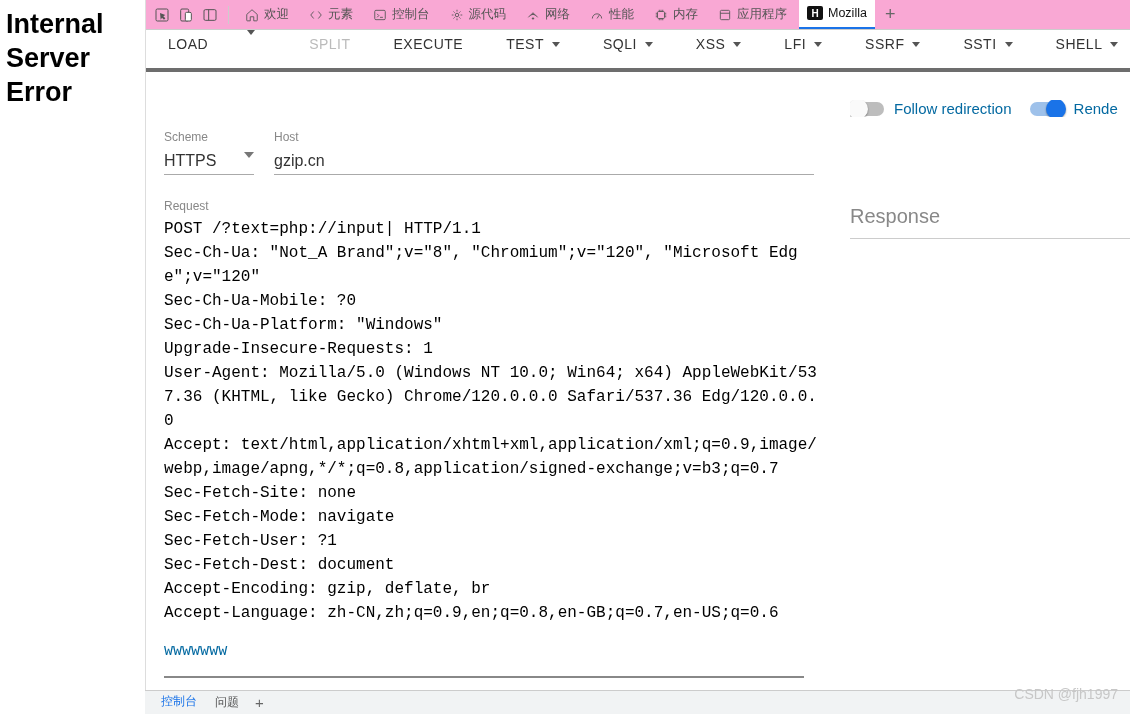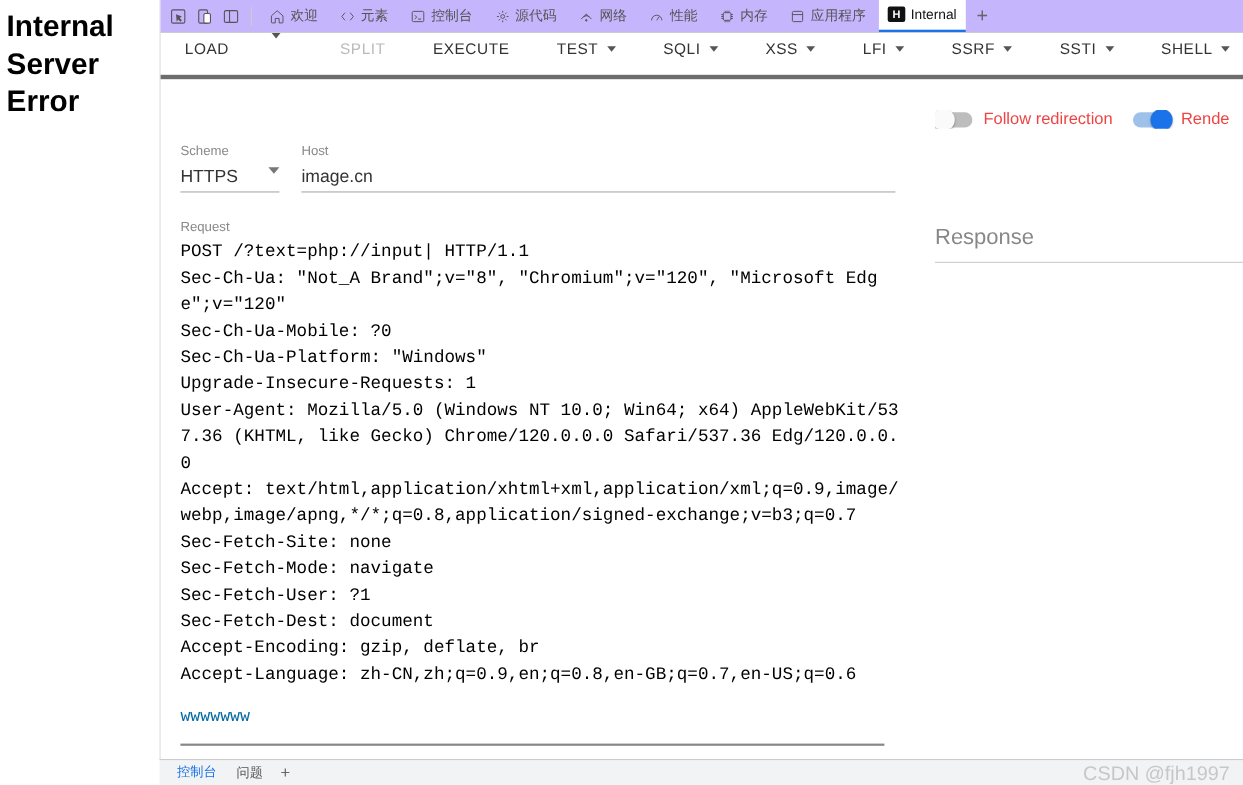--- a/index.html
+++ b/index.html
@@ -3,21 +3,21 @@
 <meta charset="utf-8">
 <style>
 * { box-sizing: border-box; margin: 0; padding: 0; }
 body { font-family: "Segoe UI", Arial, sans-serif; font-size: 13px; color: #333; background: #fff; width: 1130px; height: 714px; overflow: hidden; position: relative; }
 .page-layout { display: flex; height: 690px; border-radius: 18px; }
 .left-col { width: 145px; padding: 8px 6px; }
 .left-col h1 { font-family: Arial, sans-serif; font-weight: 900; font-size: 27px; line-height: 1.25; color: #000; }
 .right-col { flex: 1; display: flex; flex-direction: column; border-left: 1px solid #ddd; min-width: 0; }
 
 
-.dt-tabs { height: 30px; display: flex; align-items: center; border-bottom: 1px solid #ccc; padding: 0 6px; gap: 4px; background: #c4b5fd; font-size: 12.5px; color: #555; white-space: nowrap; overflow: hidden; }
+.dt-tabs { height: 30px; display: flex; align-items: center; border-bottom: 1px solid #ccc; padding: 0 6px; gap: 4px; background: #f9a8d4; font-size: 12.5px; color: #555; white-space: nowrap; overflow: hidden; }
 .dt-icn { width: 20px; height: 20px; display: inline-flex; align-items: center; justify-content: center; color: #555; cursor: pointer; }
 .dt-icn svg { width: 16px; height: 16px; stroke: currentColor; fill: none; stroke-width: 1.5; }
 .dt-sep { width: 1px; height: 18px; background: #ccc; margin: 0 4px; }
 .dt-tab { display: flex; align-items: center; gap: 5px; padding: 0 8px; height: 30px; cursor: pointer; }
 .dt-tab.active { border-bottom: 3px solid #1a73e8; color: #111; font-weight: 500; background: #fff; }
 .dt-tab .ti { width: 14px; height: 14px; stroke: #555; fill: none; stroke-width: 1.5; }
 .dt-tab.dark { background: #111; color: #fff; font-size: 10px; font-weight: bold; width: 14px; height: 14px; display: inline-flex; align-items: center; justify-content: center; border-radius: 2px; }
 .dt-add { font-size: 18px; color: #666; padding: 0 6px; cursor: pointer; }
 
 
@@ -33,21 +33,21 @@
 .hb-left { flex: 1; padding: 10px 18px; overflow: hidden; min-width: 0; margin-top: 48px; }
 .hb-right { width: 290px; padding: 10px 0 10px 10px; }
 
 .fieldrow { display: flex; gap: 20px; margin-bottom: 24px; }
 .field { display: flex; flex-direction: column; }
 .field-label { font-size: 12px; color: #888; margin-bottom: 8px; }
 .scheme-val { display: flex; align-items: flex-start; gap: 14px; width: 90px; border-bottom: 1px solid #aaa; padding-bottom: 4px; font-size: 16px; }
 .scheme-val::after { content: ""; width: 0; height: 0; border-left: 5px solid transparent; border-right: 5px solid transparent; border-top: 6px solid #777; margin-left: auto; }
 .host-val { border-bottom: 1px solid #aaa; padding-bottom: 4px; font-size: 16px; width: 540px; }
 
-.hb-toggles { display: flex; align-items: center; gap: 18px; color: #ef4444; font-size: 15px; margin-top: 18px; overflow: hidden; white-space: nowrap; }
+.hb-toggles { display: flex; align-items: center; gap: 18px; color: #0369a1; font-size: 15px; margin-top: 18px; overflow: hidden; white-space: nowrap; }
 .toggle { display: flex; align-items: center; gap: 10px; }
 .sw { width: 34px; height: 14px; border-radius: 8px; position: relative; cursor: pointer; }
 .sw.off { background: #bdbdbd; }
 .sw.off::after { content: ""; position: absolute; left: -2px; top: -3px; width: 20px; height: 20px; border-radius: 50%; background: #fafafa; box-shadow: 0 1px 2px rgba(0,0,0,.4); }
 .sw.on { background: #9ec1ea; }
 .sw.on::after { content: ""; position: absolute; right: -2px; top: -3px; width: 20px; height: 20px; border-radius: 50%; background: #1a73e8; box-shadow: 0 1px 2px rgba(0,0,0,.4); }
 
 .sect-label { font-size: 12px; color: #888; margin-bottom: 4px; }
 .req-area { font-family: Consolas, "Courier New", monospace; font-size: 16px; line-height: 1.5; color: #000000; white-space: pre-wrap; word-break: break-all; height: 410px; overflow: hidden; }
 
@@ -55,21 +55,21 @@
 
 .resp-label { font-size: 20px; color: #888; border-bottom: 1px solid #ccc; padding-bottom: 10px; margin-top: 88px; }
 
 
 .dt-bottom { position: absolute; left: 145px; right: 0; bottom: 0; height: 24px; display: flex; align-items: center; gap: 2px; border-top: 1px solid #ccc; background: #f1f3f4; font-size: 12px; padding: 0 8px; }
 .dt-bottom .bt { padding: 4px 8px; cursor: pointer; color: #555; }
 .dt-bottom .bt.active { color: #1a73e8; border-bottom: 2px solid #1a73e8; }
 .dt-bottom .plus { font-size: 15px; color: #666; cursor: pointer; padding: 0 6px; }
 
 
-.watermark { position: absolute; right: 12px; bottom: 0; font-size: 18px; color: #c7c7c7; }
+.watermark { position: absolute; right: 12px; bottom: 12px; font-size: 14px; color: #c7c7c7; }
 </style>
 </head>
 <body>
 
 <div class="page-layout">
   <div class="left-col">
     <h1>Internal Server Error</h1>
   </div>
 
   <div class="right-col">
@@ -144,21 +144,21 @@
         </div>
       <div class="dt-tab">
           <svg class="ti" viewBox="0 0 24 24">
             <rect x="4" y="4" width="16" height="16" rx="2"></rect>
             <line x1="4" y1="9" x2="20" y2="9"></line>
           </svg>
           <span>应用程序</span>
         </div>
       <div class="dt-tab active">
           <span class="dt-tab dark">H</span>
-          <span>Internal</span>
+          <span>Mozilla</span>
         </div>
       <span class="dt-add">+</span>
     </div>
 
     <div class="hb-bar">
       <div class="hb-btn">
           <span>LOAD</span>
         </div>
       <span class="hb-load-dd"></span>
       <span class="hb-vsep"></span>
@@ -198,21 +198,21 @@
       <div class="hb-left">
         <div class="fieldrow">
           <div class="field">
             <span class="field-label">Scheme</span>
             <div class="scheme-val">
                 <span>HTTPS</span>
               </div>
           </div>
           <div class="field">
             <span class="field-label">Host</span>
-            <div class="host-val"><span>image.cn</span></div>
+            <div class="host-val"><span>gzip.cn</span></div>
           </div>
         </div>
 
         <div class="sect-label">Request</div>
         <div class="req-area">POST /?text=php://input| HTTP/1.1
 Sec-Ch-Ua: "Not_A Brand";v="8", "Chromium";v="120", "Microsoft Edge";v="120"
 Sec-Ch-Ua-Mobile: ?0
 Sec-Ch-Ua-Platform: "Windows"
 Upgrade-Insecure-Requests: 1
 User-Agent: Mozilla/5.0 (Windows NT 10.0; Win64; x64) AppleWebKit/537.36 (KHTML, like Gecko) Chrome/120.0.0.0 Safari/537.36 Edg/120.0.0.0

